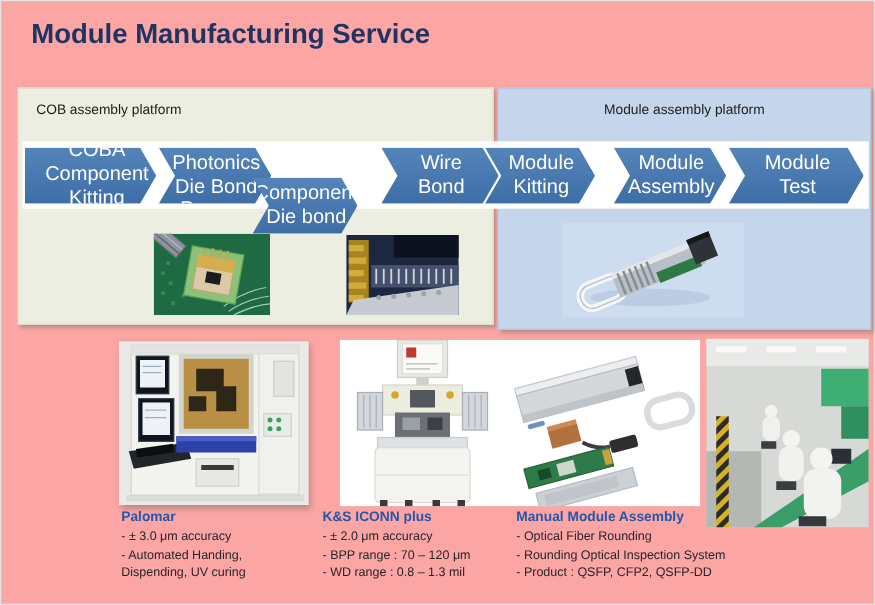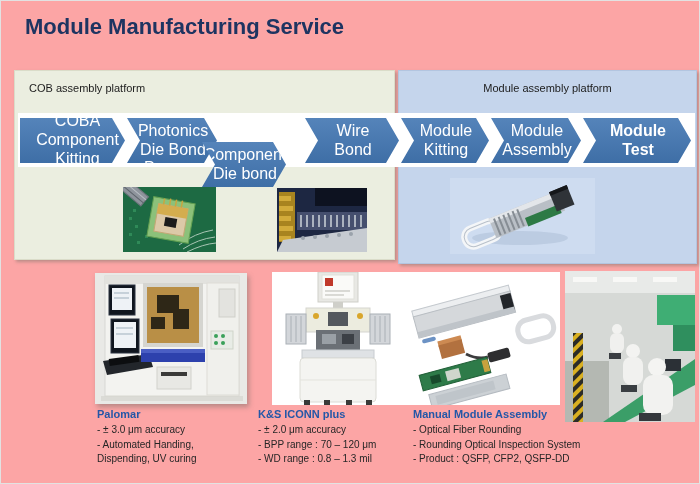--- a/index.html
+++ b/index.html
@@ -50,23 +50,23 @@
   </div>
   <div class="panel module">
     <div class="panel-title">Module assembly platform</div>
   </div>
 
   <div class="flow-strip">
     <div class="chev first" style="left:2px;width:105px;">COBA Component Kitting</div>
     <div class="chev" style="left:109px;width:90px;">Silicon Photonics Die Bond Process</div>
     <div class="chev" style="left:184px;width:84px;margin-top:24px;">Component Die bond</div>
     <div class="chev" style="left:287px;width:94px;">Wire Bond</div>
-    <div class="chev" style="left:383px;width:88px;text-align:center;">Module Kitting</div>
+    <div class="chev" style="left:370px;width:88px;text-align:center;">Module Kitting</div>
     <div class="chev" style="left:473px;width:90px;">Module Assembly</div>
-    <div class="chev" style="left:565px;width:108px;font-weight:bold;">Module Test</div>
+    <div class="chev" style="left:565px;width:108px;">Module Test</div>
   </div>
 
   <div class="photo" style="left:123px;top:187px;">
     <svg width="93" height="65" viewBox="0 0 93 65">
       <rect width="93" height="65" fill="#1d6a43"></rect>
       <g fill="#2f8a58">
         <rect x="6" y="30" width="3" height="3"></rect>
           <rect x="12" y="38" width="3" height="3"></rect>
         <rect x="6" y="46" width="3" height="3"></rect>
           <rect x="14" y="54" width="3" height="3"></rect>

